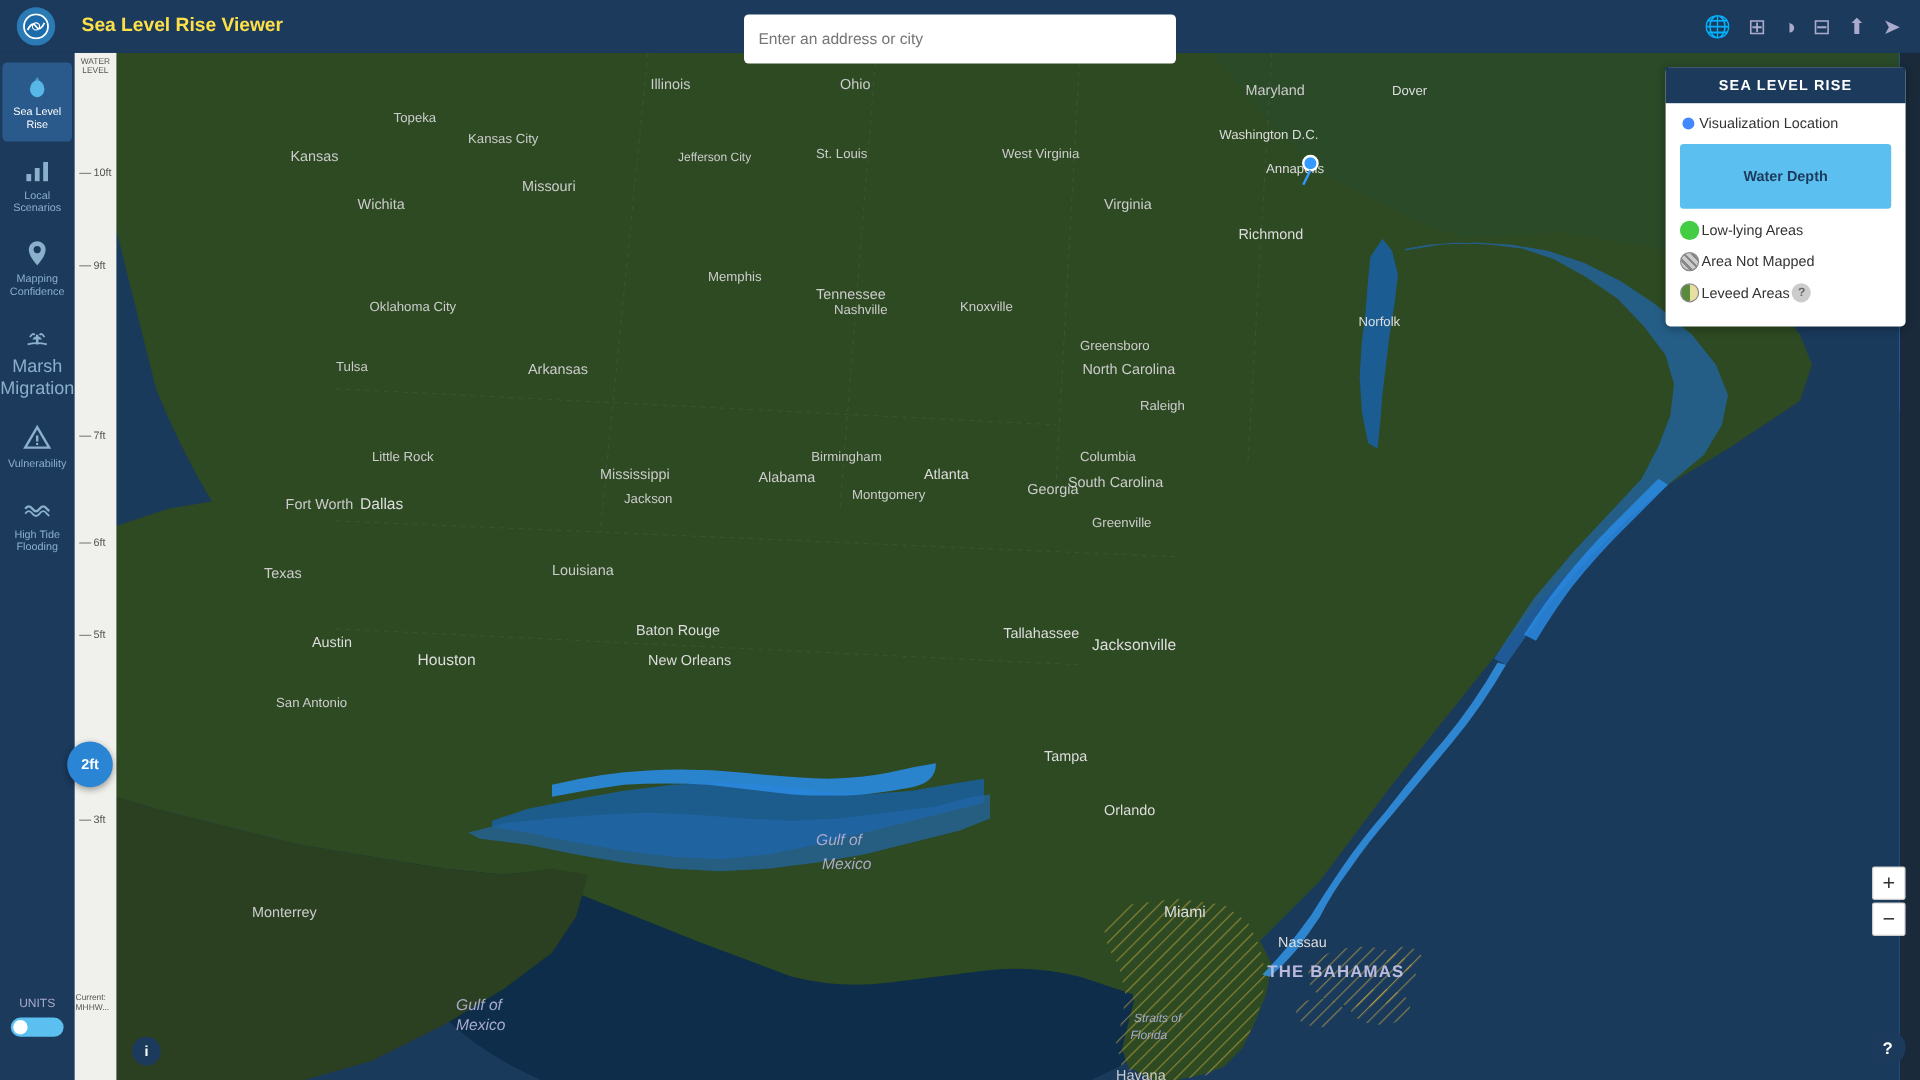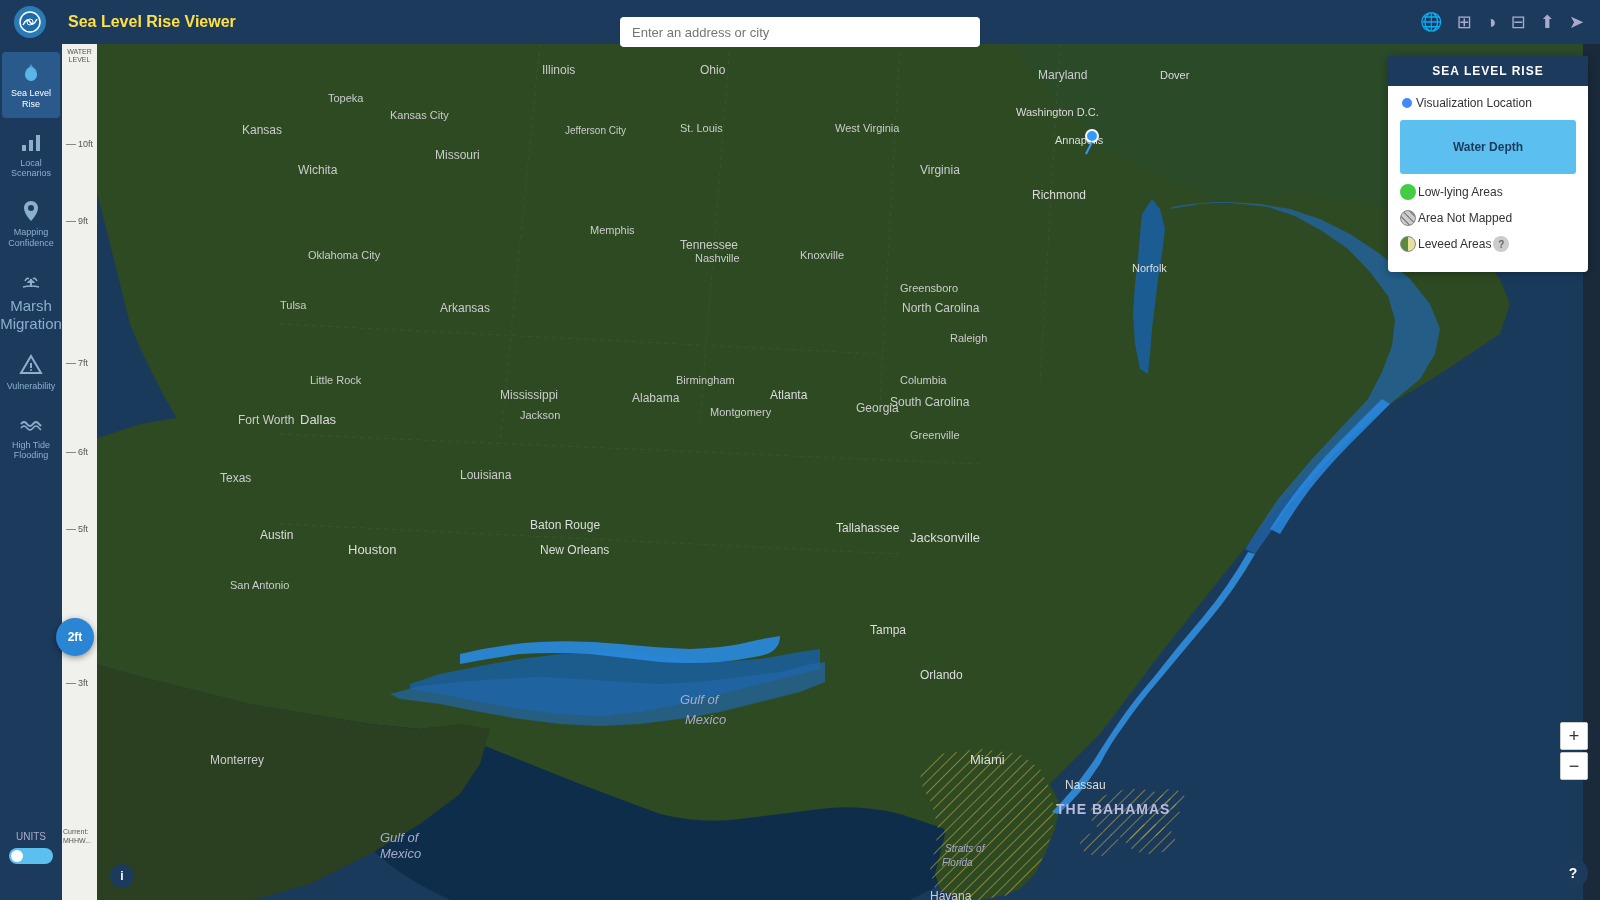--- a/index.html
+++ b/index.html
@@ -153,21 +153,21 @@
     <div id="logo-icon">
       <svg width="22" height="22" viewBox="0 0 22 22">
         <circle cx="11" cy="11" r="10" fill="#1c6baa" stroke="white" stroke-width="1.5"></circle>
         <path d="M4,14 Q8,6 11,11 Q14,16 18,8" stroke="white" stroke-width="1.5" fill="none"></path>
         <circle cx="11" cy="11" r="3" fill="none" stroke="white" stroke-width="1"></circle>
       </svg>
     </div>
   </div>
   <div id="app-title" style="color:#fde047;font-size:16px;font-weight:bold;margin-left:8px;flex:1;">Sea Level Rise Viewer</div>
   <div id="search-container" style="position:absolute;left:50%;transform:translateX(-50%);width:360px;">
-    <input id="search-input" type="text" style="width: 100%; height: 30px; border-radius: 4px; border: none; padding: 0px 12px; font-size: 13px; background: white; color: rgb(51, 51, 51); outline: none; margin-top: 20px;" placeholder="Enter an address or city">
+    <input id="search-input" type="text" style="width: 100%; height: 41px; border-radius: 4px; border: none; padding: 0px 12px; font-size: 13px; background: white; color: rgb(51, 51, 51); outline: none; margin-top: 20px;" placeholder="Enter an address or city">
   </div>
   <div id="header-icons" style="display:flex;align-items:center;gap:14px;margin-right:16px;">
     <span style="color:#aac;font-size:18px;cursor:pointer;">🌐</span>
     <span style="color:#aac;font-size:18px;cursor:pointer;">⊞</span>
     <span style="color:#aac;font-size:18px;cursor:pointer;">◑</span>
     <span style="color:#aac;font-size:18px;cursor:pointer;">⊟</span>
     <span style="color:#aac;font-size:18px;cursor:pointer;">⬆</span>
     <span style="color:#aac;font-size:18px;cursor:pointer;">➤</span>
   </div>
 </div>

